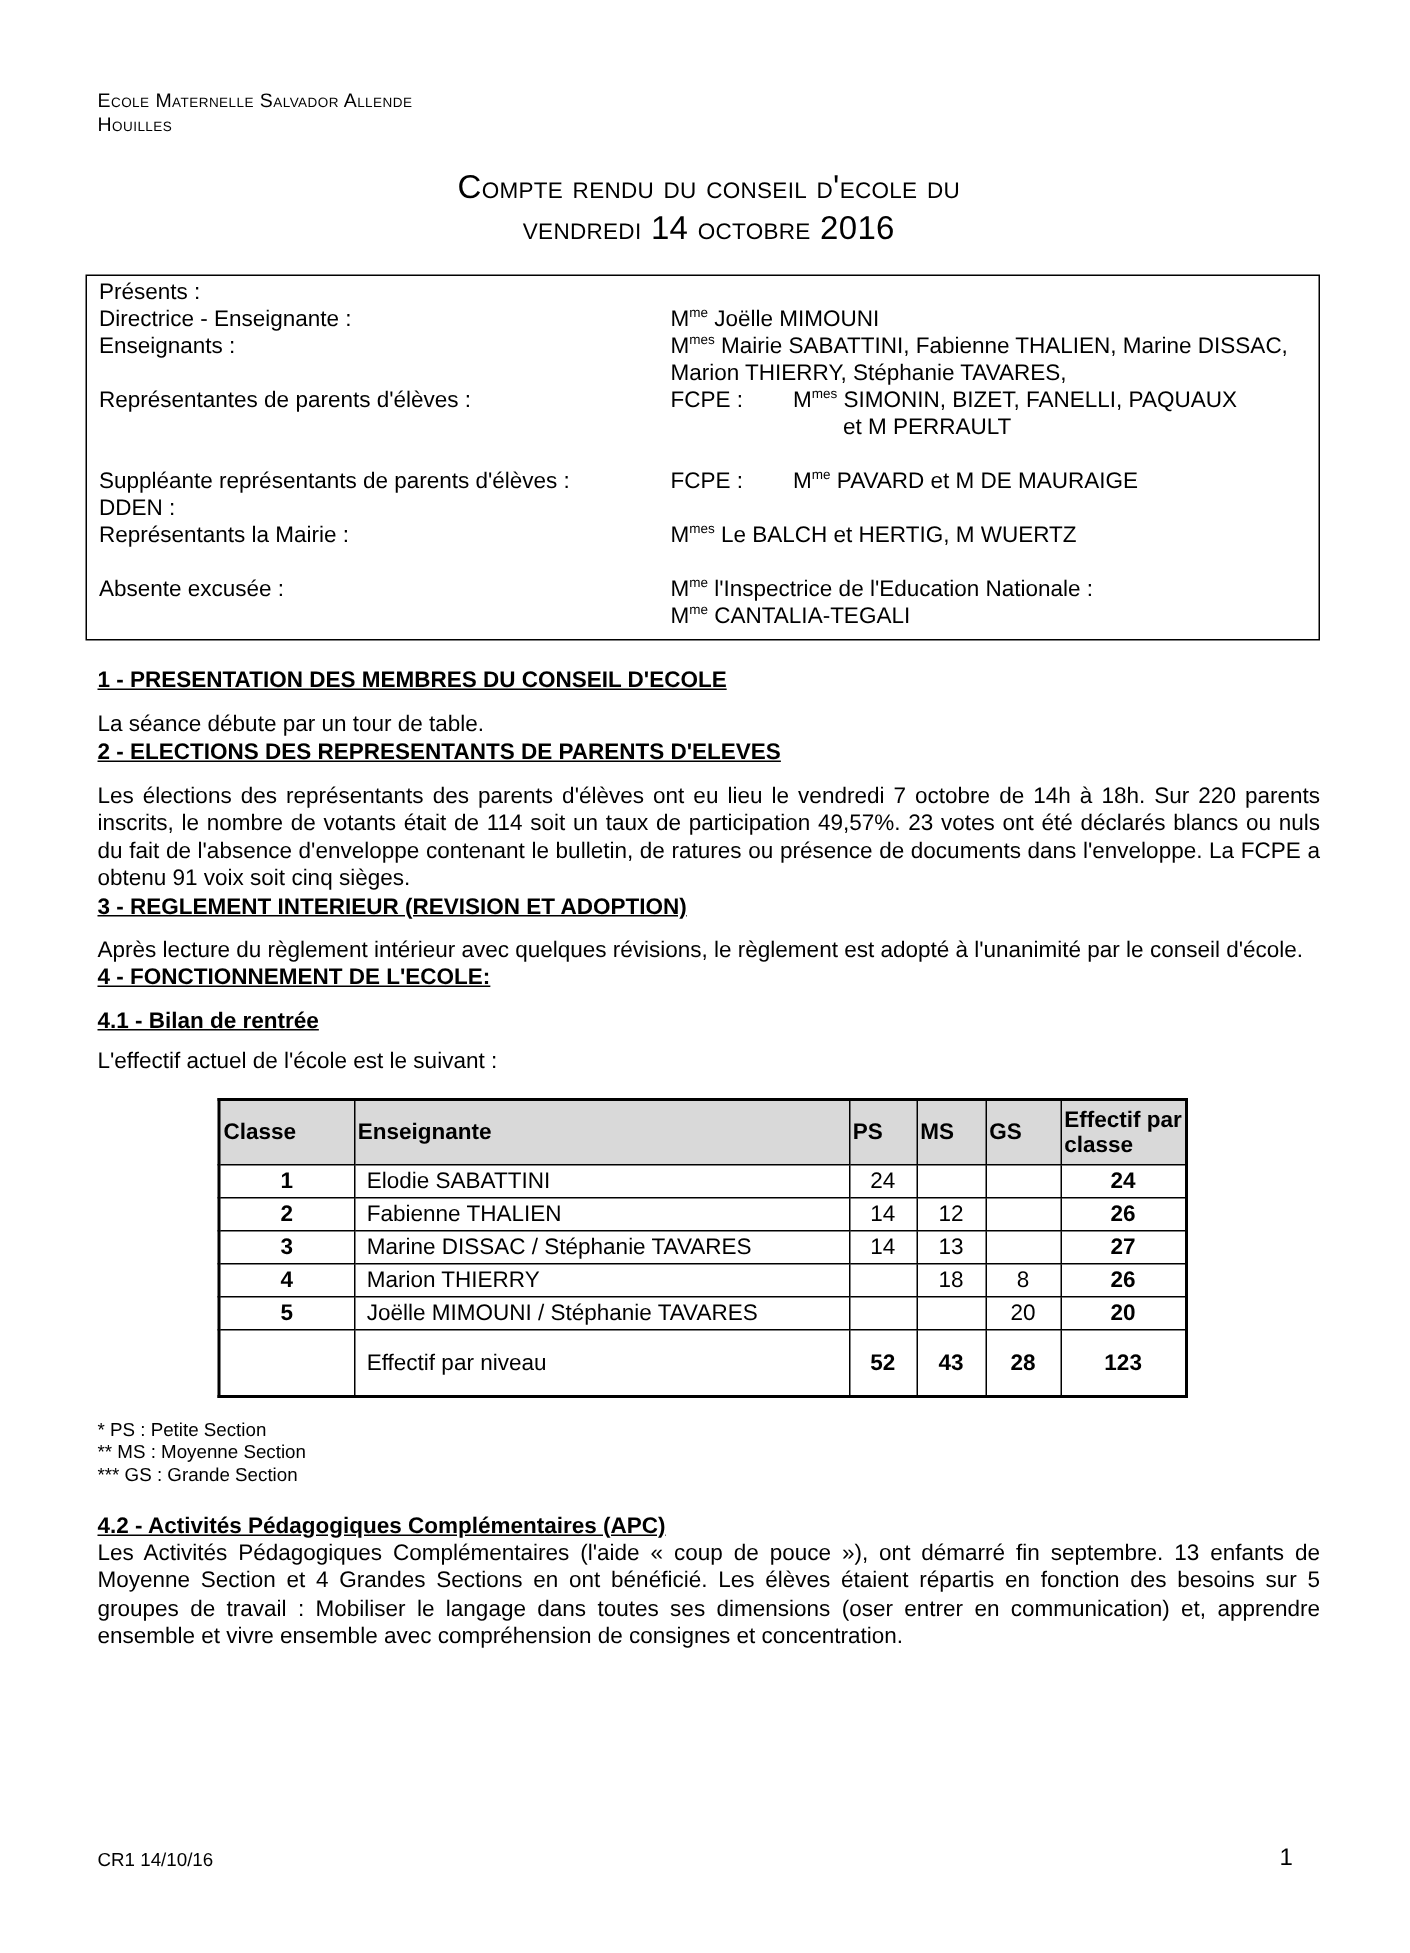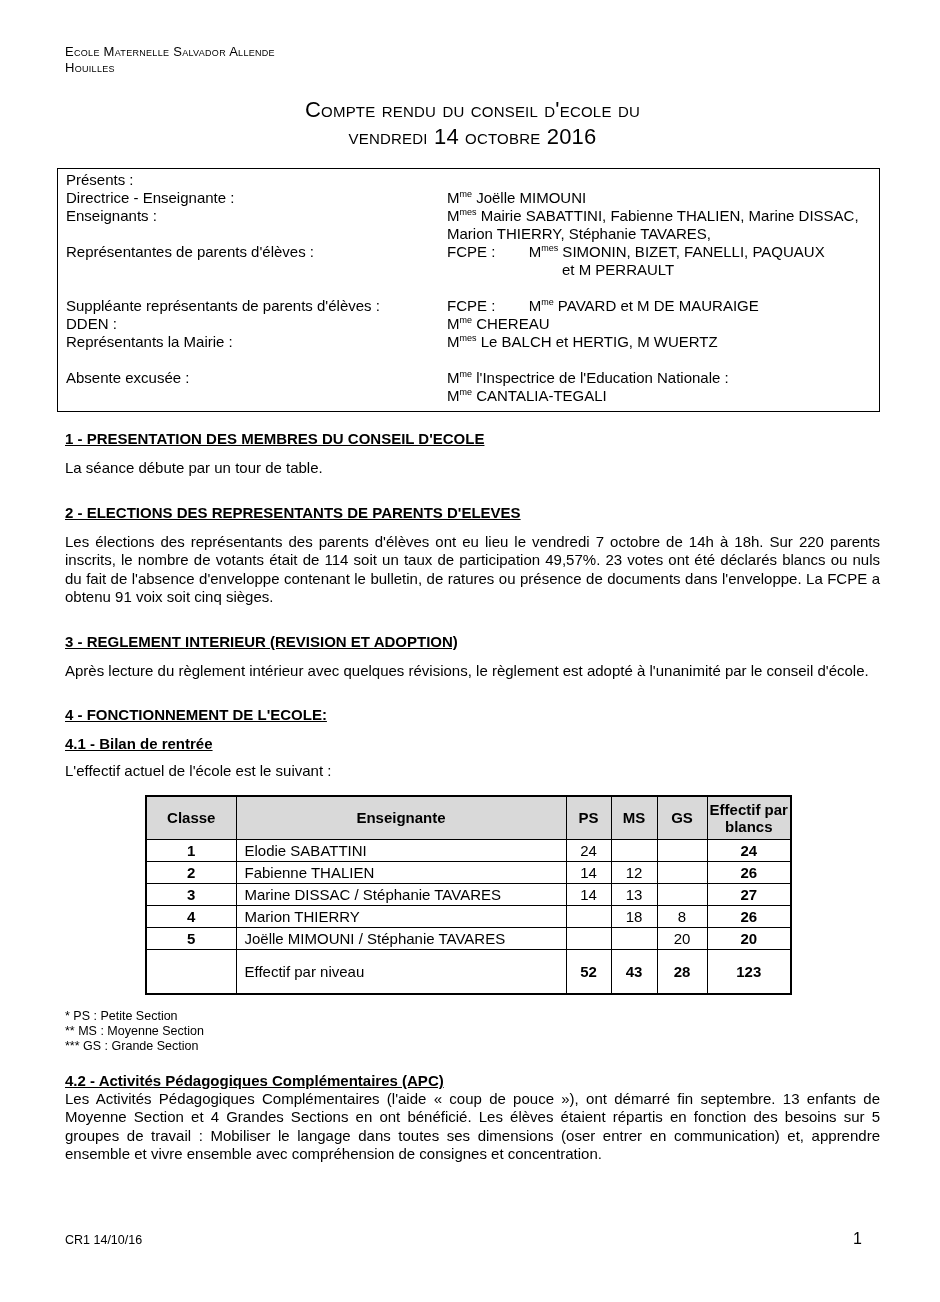--- a/index.html
+++ b/index.html
@@ -5,21 +5,21 @@
   html, body { margin: 0; padding: 0; background: #ffffff; }
   .page {
     position: relative;
     width: 940px;
     height: 1302px;
     background: #ffffff;
     color: #000000;
     font-family: "Liberation Sans", "DejaVu Sans", sans-serif;
     overflow: hidden;
   }
-  .content { padding: 44px 60px 0 65px; }
+  .content { padding: 59px 60px 0 65px; }
 
   
   .school-header { font-size: 13px; line-height: 16px; font-variant: small-caps; letter-spacing: 0.3px; }
 
   
   .doc-title {
     margin-top: 20px;
     text-align: center;
     font-variant: small-caps;
     font-size: 22px;
@@ -36,41 +36,41 @@
     line-height: 18px;
   }
   .att-row { display: grid; grid-template-columns: 365px 1fr; align-items: start; gap: 16px; }
   .att-line { white-space: pre-wrap; }
   .att-line.indent { padding-left: 115px; }
   .att-spacer { height: 18px; }
   .u { }
   sup { font-size: 9px; line-height: 0; vertical-align: super; }
 
   
-  .sec-heading { font-size: 15px; font-weight: bold; text-decoration: underline; margin-top: 26px; }
+  .sec-heading { font-size: 15px; font-weight: bold; text-decoration: underline; }
   .sec-heading.big-gap { margin-top: 18px; }
   .sec-heading.sub { margin-top: 12px; }
   .para { font-size: 15px; line-height: 18.5px; text-align: justify; margin-top: 10px; }
   .para.intro { margin-top: 12px; }
   .para.tight { margin-top: 1px; }
 
   
   table.effectifs {
     border-collapse: collapse;
     table-layout: fixed;
     width: 645px;
     margin: 14px 0 0 80px;
     font-size: 15px;
     border: 2px solid #000;
   }
   table.effectifs th, table.effectifs td { border: 1px solid #000; }
   table.effectifs th {
     background: #d9d9d9;
     font-weight: bold;
-    text-align: center;
+    text-align: left;
     padding: 4px 2px;
     line-height: 17px;
   }
   table.effectifs td { text-align: center; padding: 1px 2px; line-height: 19px; }
   table.effectifs td.name { text-align: left; padding-left: 8px; }
   table.effectifs td.bold { font-weight: bold; }
   table.effectifs tr.total-row td { padding-top: 12px; padding-bottom: 12px; font-weight: bold; }
   table.effectifs tr.total-row td.name { font-weight: normal; }
 
   
@@ -126,23 +126,20 @@
 
       <div class="att-row">
         <div class="att-label">Suppléante représentants de parents d'élèves :</div>
         <div class="att-value">
           <div class="att-line"><span>FCPE :        M</span><sup>me</sup><span> PAVARD et M DE MAURAIGE</span></div>
         </div>
       </div>
 
       <div class="att-row">
         <div class="att-label">DDEN :</div>
-        <div class="att-value">
-          <div class="att-line"><span>M</span><sup>me</sup><span> CHEREAU</span></div>
-        </div>
       </div>
 
       <div class="att-row">
         <div class="att-label">Représentants la Mairie :</div>
         <div class="att-value">
           <div class="att-line"><span>M</span><sup>mes</sup><span> Le BALCH et HERTIG, M WUERTZ</span></div>
         </div>
       </div>
 
       <div class="att-spacer"></div>
@@ -178,21 +175,21 @@
           <col style="width:50px">
           <col style="width:84px">
       </colgroup>
       <thead>
         <tr>
           <th>Classe</th>
           <th>Enseignante</th>
           <th>PS</th>
           <th>MS</th>
           <th>GS</th>
-          <th>Effectif par blancs</th>
+          <th>Effectif par classe</th>
         </tr>
       </thead>
       <tbody>
         <tr>
           <td class="bold">1</td>
           <td class="name">Elodie SABATTINI</td>
           <td>24</td>
           <td></td>
           <td></td>
           <td class="bold">24</td>

